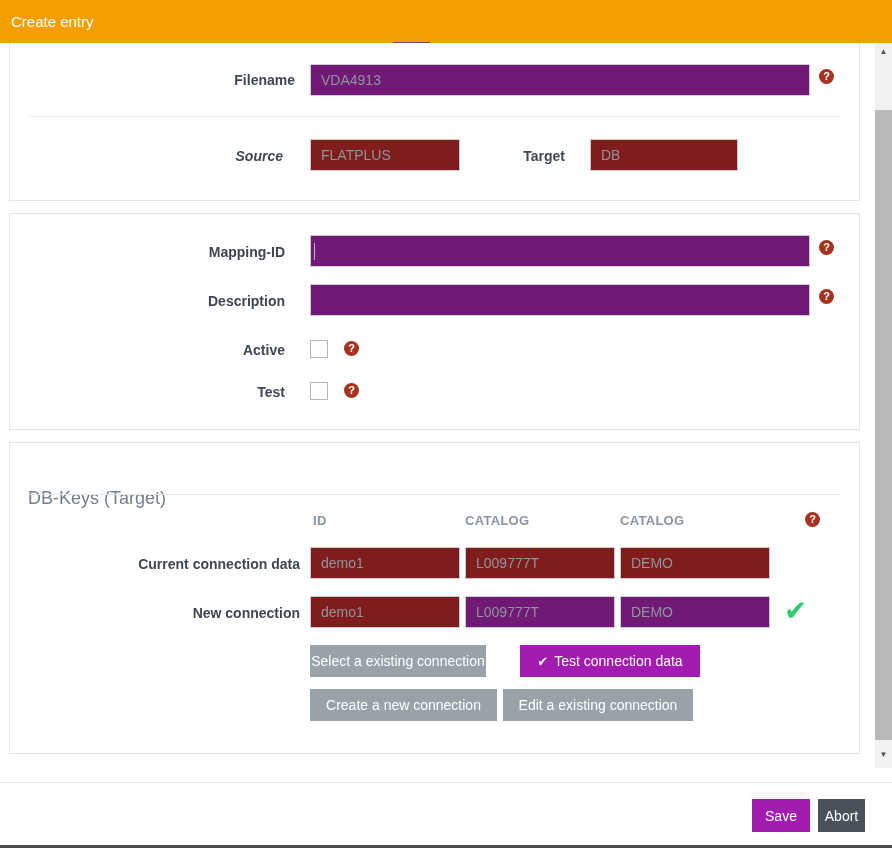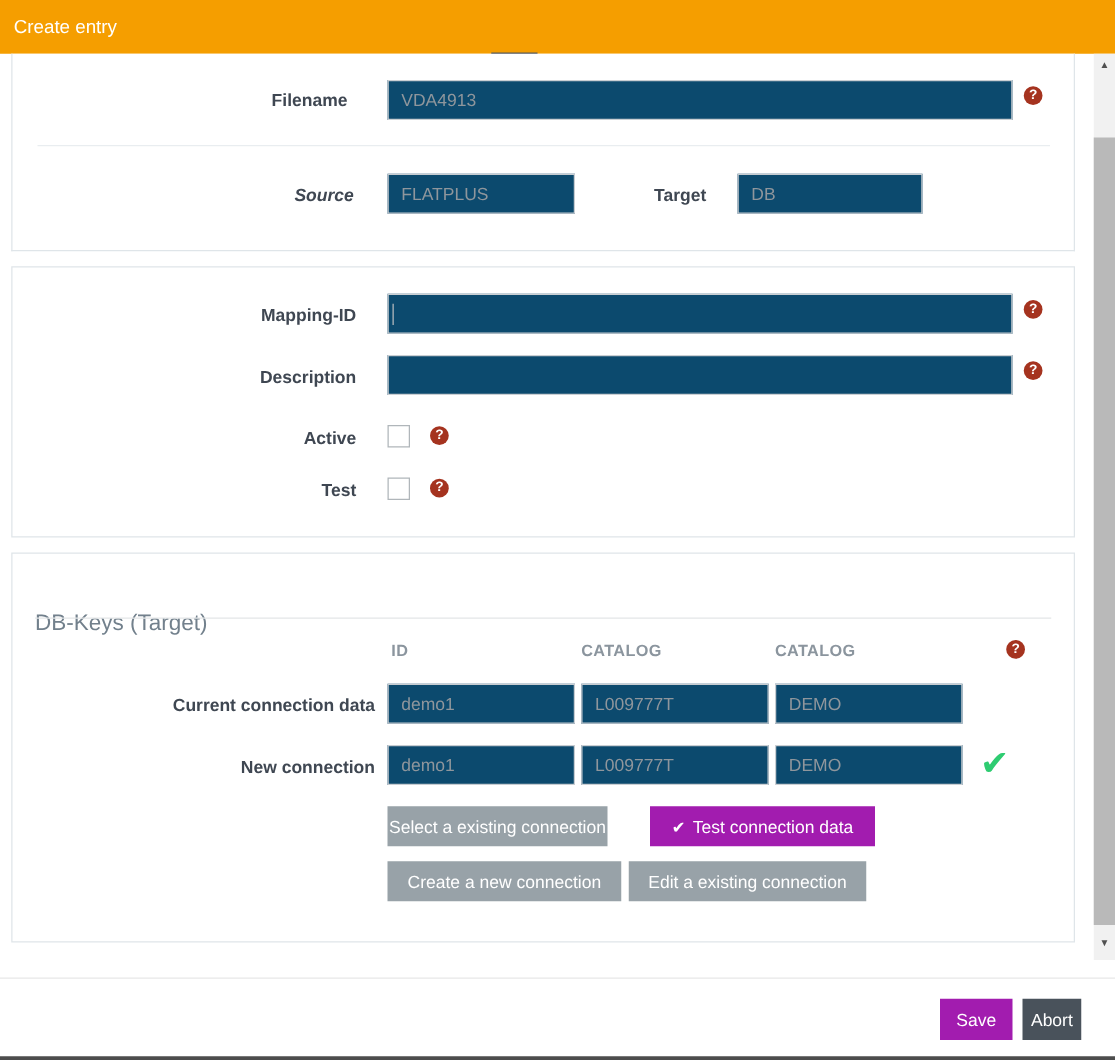--- a/index.html
+++ b/index.html
@@ -23,26 +23,26 @@
   .panel { border: 1px solid #dfe5e9; background: #ffffff; }
   .panel-1 { left: 9px; top: 43px; width: 851px; height: 158px; border-top: none; }
   .panel-2 { left: 9px; top: 213px; width: 851px; height: 217px; }
   .panel-3 { left: 9px; top: 442px; width: 851px; height: 312px; }
 
   .field-label {
     font-weight: bold; font-size: 14px; color: #3f4752;
     text-align: right; width: 250px;
   }
   .txt-input {
-    border: 1px solid #cbcfd3; background: #0c4a6e;
+    border: 1px solid #cbcfd3; background: #701a75;
     font-family: inherit; font-size: 14px; color: #8f969c;
     padding: 0 10px; height: 32px; outline: none;
   }
   .txt-input:disabled, .txt-input.readonly {
-    background: #0c4a6e; border-color: #c7ccd1; color: #8f969c;
+    background: #7f1d1d; border-color: #c7ccd1; color: #8f969c;
   }
   .divider { background: #e9edf0; height: 1px; }
 
   .help-icon {
     width: 15px; height: 15px; border-radius: 50%;
     background: #a5331f; color: #ffffff;
     font-size: 11px; font-weight: bold; line-height: 15px; text-align: center;
     display: inline-block;
   }
 
@@ -82,21 +82,21 @@
 </head>
 <body>
 
 <div class="abs modal-header">
   <span>Create entry</span>
 </div>
 <div class="abs tab-indicator"></div>
 
 <div class="abs panel panel-1"></div>
 
-<div class="abs field-label" style="left:28px; top:72px;">Filename</div>
+<div class="abs field-label" style="left:45px; top:72px;">Filename</div>
 <input class="abs txt-input" style="left: 310px; top: 64px; width: 500px;" type="text" value="VDA4913">
 <span class="abs help-icon" style="left:819px; top:69px;">?</span>
 
 <div class="abs divider" style="left:30px; top:116px; width:810px;"></div>
 
 <div class="abs field-label" style="left:133px; top:148px; width:150px;font-style:italic;">Source</div>
 <input class="abs txt-input" style="left: 310px; top: 139px; width: 150px;" type="text" disabled="" value="FLATPLUS">
 <div class="abs field-label" style="left:415px; top:148px; width:150px;">Target</div>
 <input class="abs txt-input" style="left: 590px; top: 139px; width: 148px;" type="text" disabled="" value="DB">
 

